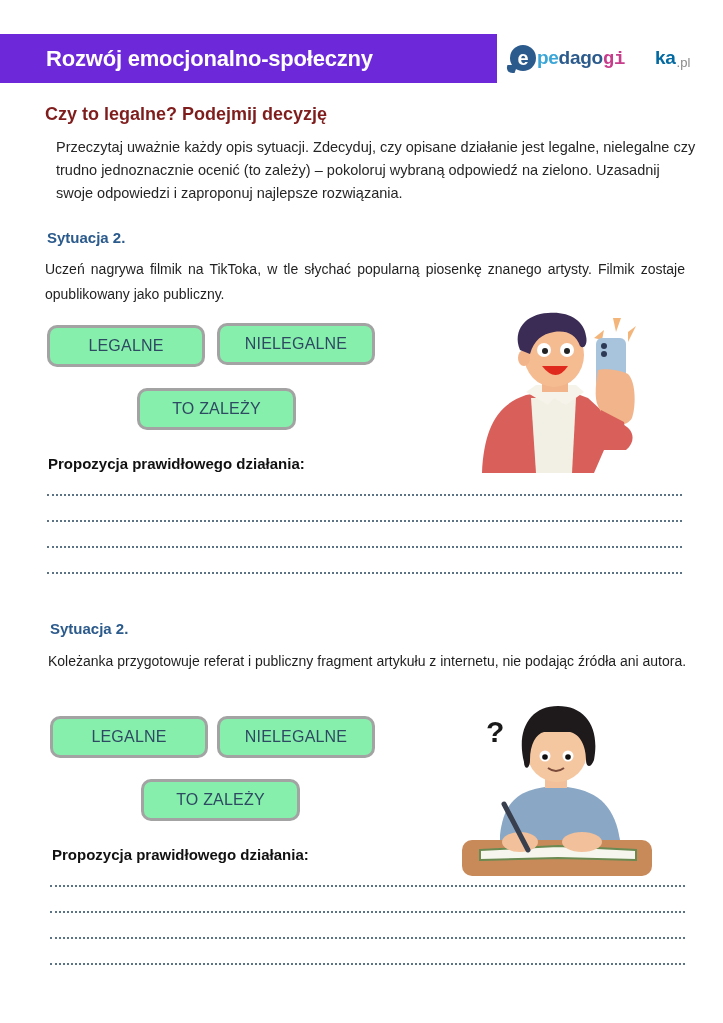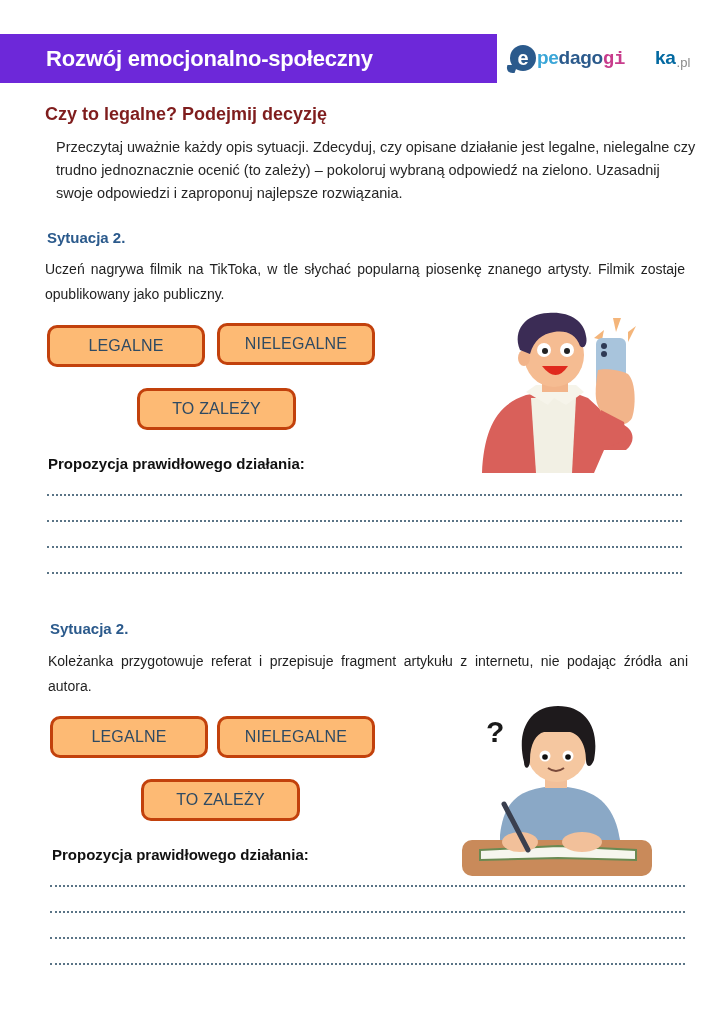--- a/index.html
+++ b/index.html
@@ -25,22 +25,22 @@
     .logo-text .c5 { color: #0369a1; padding-left: 30px; }
     .logo-pl { font-size: 13px; color: #8a8a8a; margin-left: 1px; margin-top: 8px; }
 
     .main-heading { position: absolute; left: 45px; top: 104px; font-size: 18px; font-weight: bold; color: #7f1d1d; }
     .intro { position: absolute; left: 56px; top: 136px; width: 640px; font-size: 14.5px; line-height: 23px; color: #262626; }
 
     .sit-heading { position: absolute; font-size: 15px; font-weight: bold; color: #2b5a8c; }
     .sit-text { position: absolute; width: 640px; font-size: 14px; line-height: 25px; color: #1f1f1f; text-align: justify; }
 
     .opt {
-      position: absolute; height: 42px; border: 3px solid #c2410c; border-radius: 10px;
-      background: #fdba74; display: flex; align-items: center; justify-content: center;
+      position: absolute; height: 42px; border: 3px solid #a3a3a3; border-radius: 10px;
+      background: #86efac; display: flex; align-items: center; justify-content: center;
       font-size: 16px; color: #2e4a63; letter-spacing: 0.2px; cursor: pointer;
     }
 
     .prop-label { position: absolute; font-size: 15px; font-weight: bold; color: #111111; }
 
     .dotline { position: absolute; height: 0; border-top: 2px dotted #5a7486; }
 
     .illus { position: absolute; }
   </style>
 </head>
@@ -106,21 +106,21 @@
   <div class="prop-label" style="left:48px; top:455px;">Propozycja prawidłowego działania:</div>
 
   <div class="dotline" style="left:47px; top:494px; width:635px;"></div>
   <div class="dotline" style="left:47px; top:520px; width:635px;"></div>
   <div class="dotline" style="left:47px; top:546px; width:635px;"></div>
   <div class="dotline" style="left:47px; top:572px; width:635px;"></div>
 </section>
 
 <section>
   <div class="sit-heading" style="left:50px; top:620px;">Sytuacja 2.</div>
-  <div class="sit-text" style="left:48px; top:649px;">Koleżanka przygotowuje referat i przepisuje fragment artykułu z internetu, nie podając źródła ani autora.</div>
+  <div class="sit-text" style="left:48px; top:649px;">Koleżanka przygotowuje referat i publiczny fragment artykułu z internetu, nie podając źródła ani autora.</div>
 
   <div class="opt" style="left:50px; top:716px; width:158px;">LEGALNE</div>
   <div class="opt" style="left:217px; top:716px; width:158px;">NIELEGALNE</div>
   <div class="opt" style="left:141px; top:779px; width:159px;">TO ZALEŻY</div>
 
   <div class="illus" style="left:460px; top:700px; width:195px; height:178px;">
     <svg width="195" height="178" viewBox="0 0 195 178">
 
       <text x="26" y="42" font-family="Liberation Sans, sans-serif" font-weight="bold" font-size="30" fill="#1a1a1a">?</text>
 

